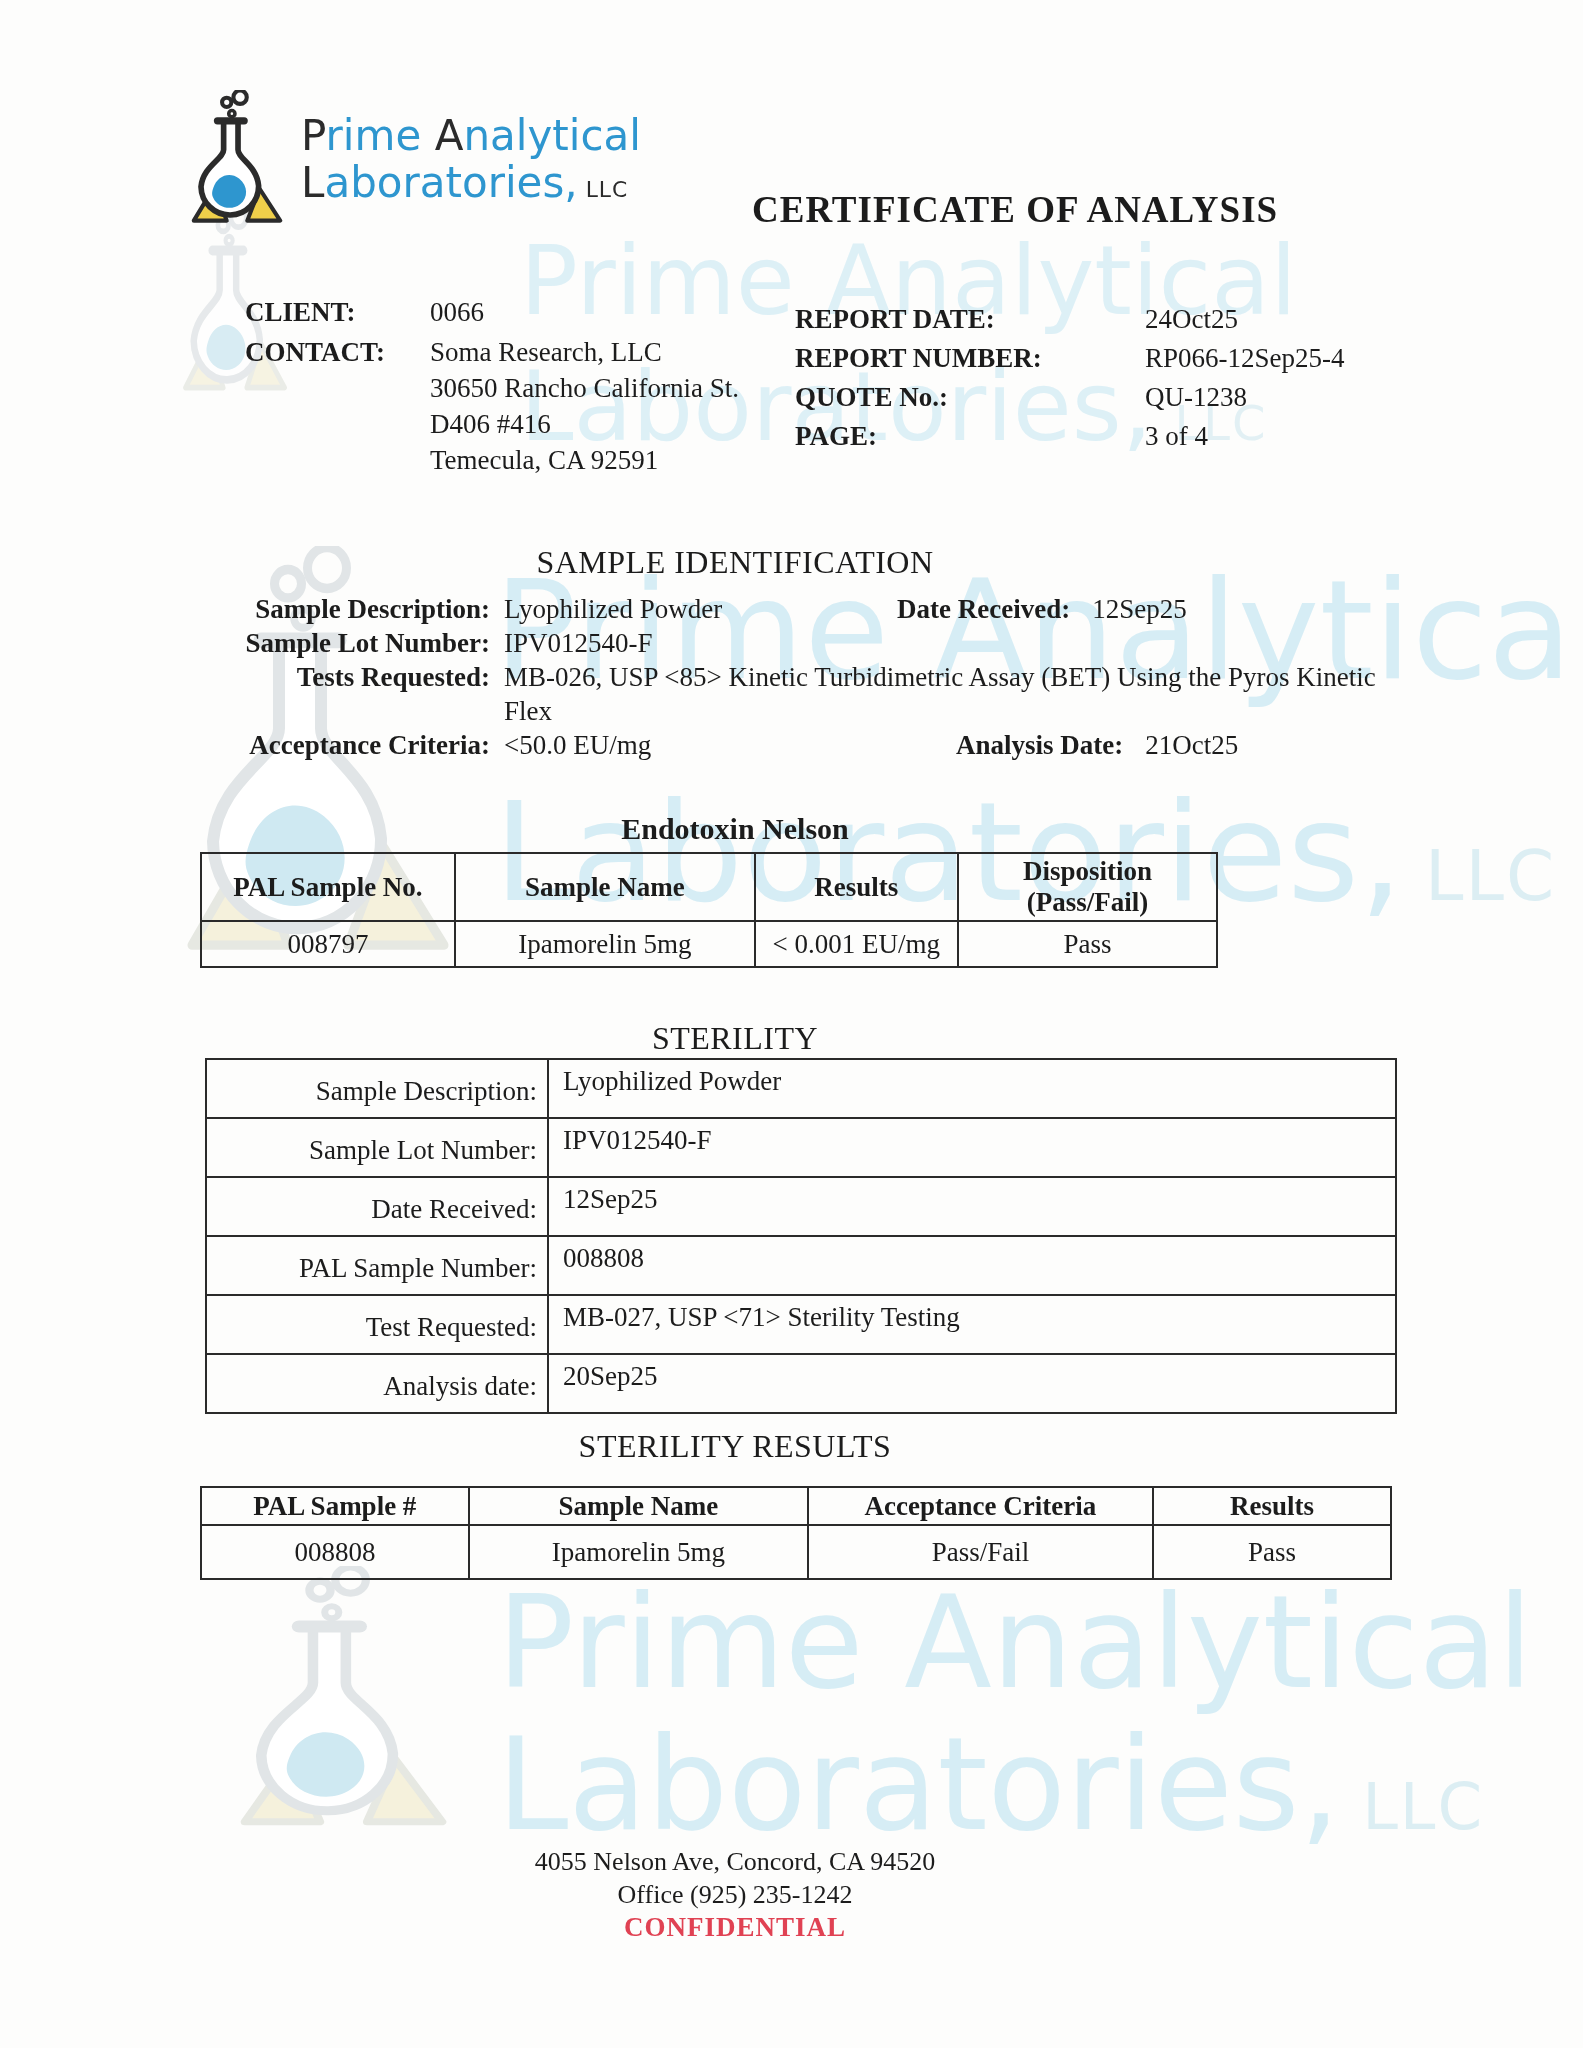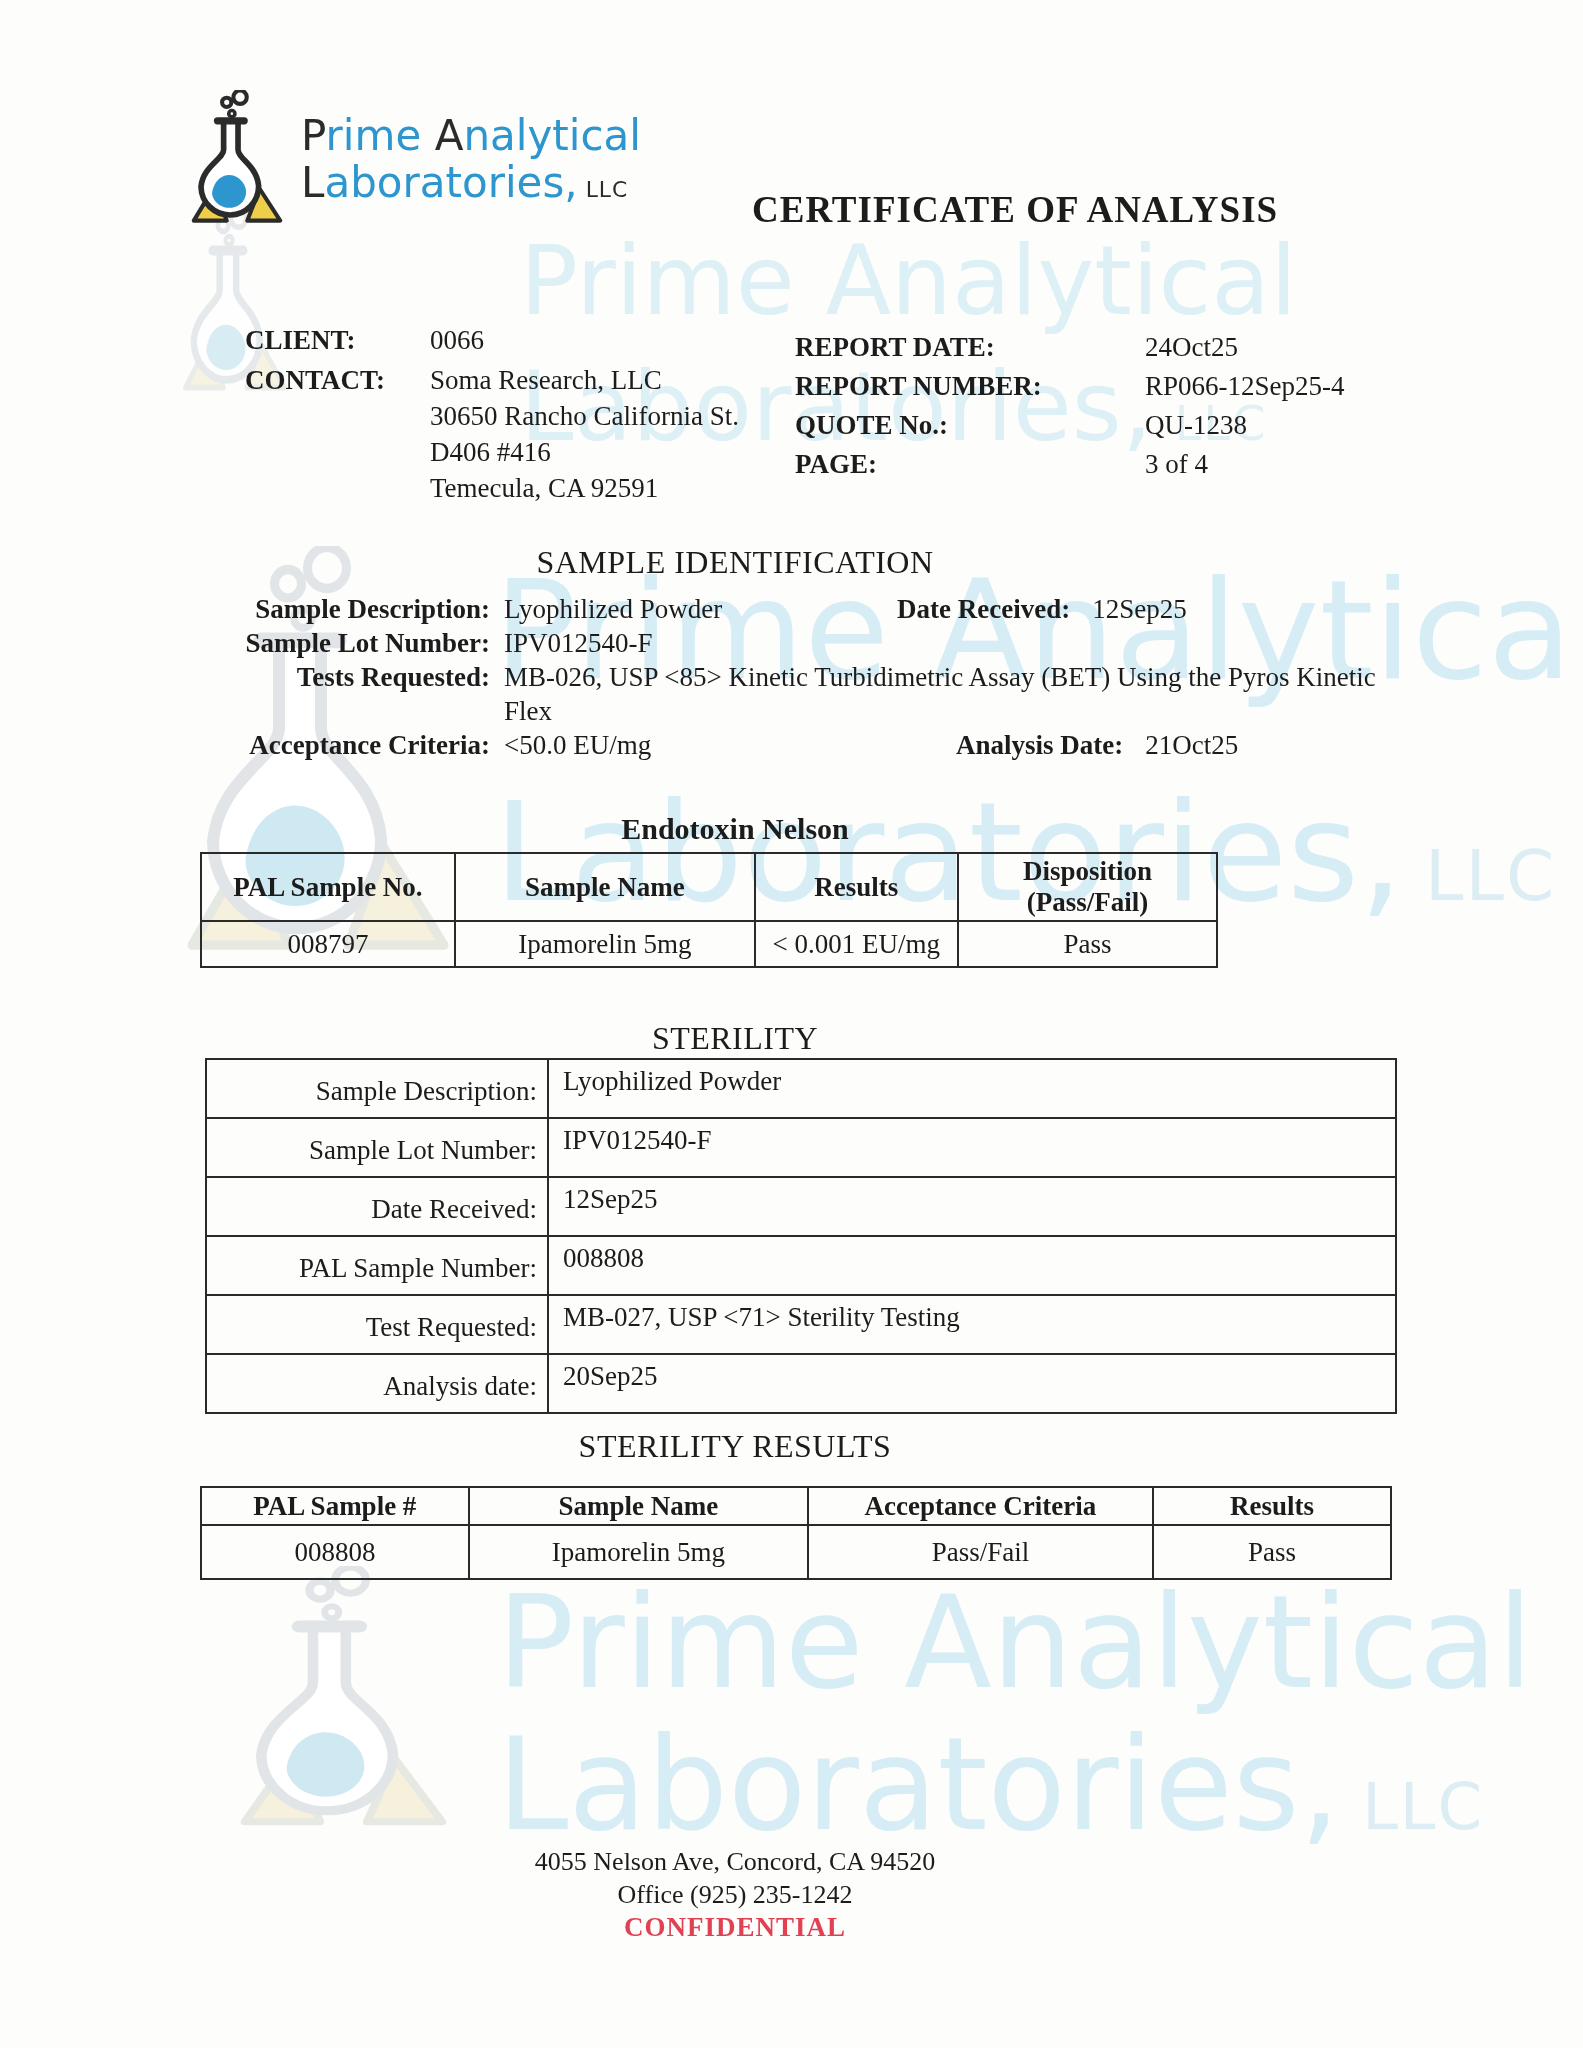--- a/index.html
+++ b/index.html
@@ -32,21 +32,21 @@
   .logo svg .fo{stroke:#2b2b2b;fill:none;}
   .logo svg .body{stroke:#2b2b2b;fill:#ffffff;}
   .logo svg .rim{stroke:#2b2b2b;}
   .logo svg .tri{fill:#efcf4a;stroke:#2b2b2b;}
   .logo svg .liquid{fill:#2e96cf;}
   .logo-text{font-family:"DejaVu Sans",sans-serif;color:#2e96cf;font-size:42px;line-height:47px;margin-left:10px;}
   .logo-text .cap{color:#2b2b2b;}
   .logo-text .llc{color:#2b2b2b;font-size:0.52em;margin-left:8px;letter-spacing:1px;}
   
   .cert-title{position:absolute;left:752px;top:188px;font-size:37px;font-weight:bold;letter-spacing:1px;z-index:2;text-align:center;}
-  .info-grid{position:absolute;z-index:2;display:grid;font-size:27px;margin-top:28px;}
+  .info-grid{position:absolute;z-index:2;display:grid;font-size:27px;}
   .client-block{left:245px;top:294px;grid-template-columns:185px auto;row-gap:4px;line-height:36px;}
   .report-block{left:795px;top:300px;grid-template-columns:350px auto;line-height:39px;}
   .info-label{font-weight:bold;}
   
   .section-center{position:absolute;left:120px;width:1230px;text-align:center;z-index:2;}
   .h-big{font-size:32px;font-weight:normal;letter-spacing:.5px;}
   .h-med{font-size:30px;font-weight:bold;}
   
   .sid-rows{position:absolute;left:180px;top:592px;width:1290px;font-size:27px;z-index:2;}
   .sid-row{position:relative;display:flex;align-items:flex-start;line-height:34px;}

